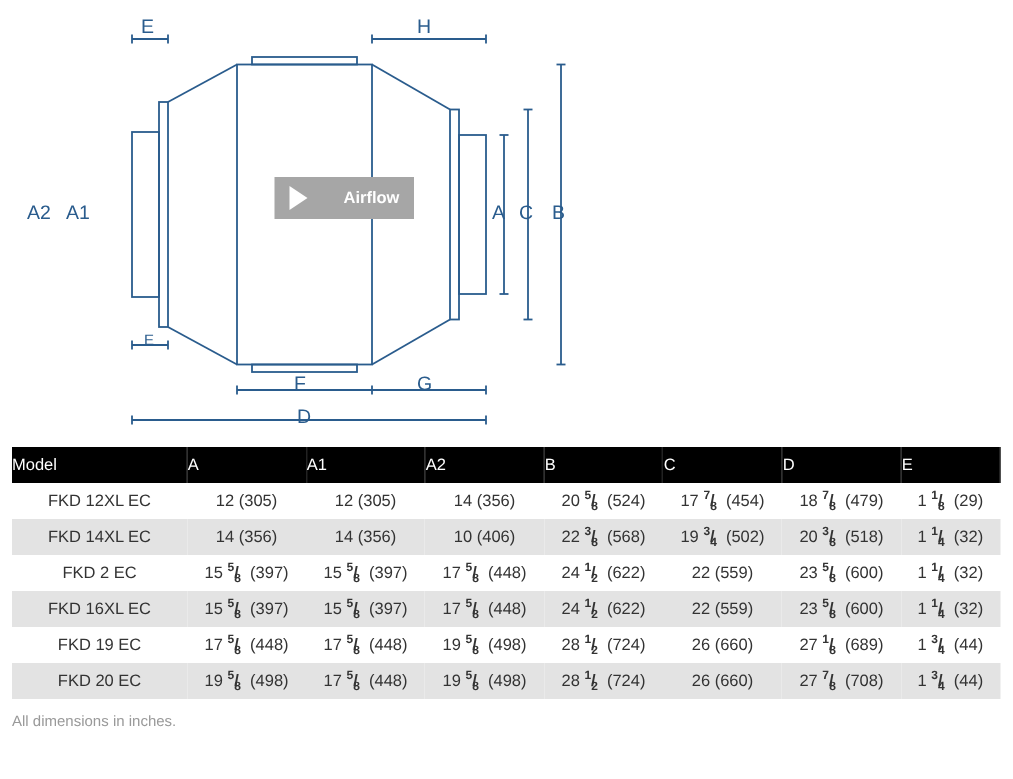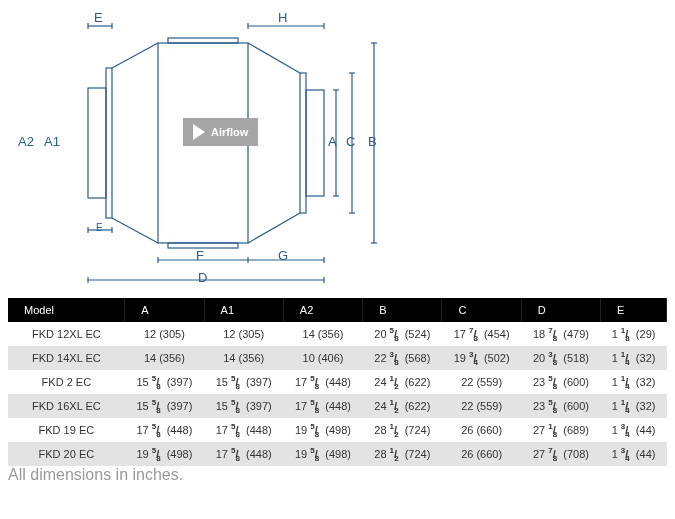--- a/index.html
+++ b/index.html
@@ -20,21 +20,21 @@
   .diagram-area svg { display:block; }
   .airflow-badge {
     position: absolute;
     left: 115px;
     top: 110px;
     background: #a6a6a6;
     color: #fff;
     padding: 6px 10px 6px 10px;
     display: flex;
     align-items: center;
-    gap: 6px;
+    gap: 24px;
     font-size: 11px;
     font-weight: bold;
   }
   .arrow-shape {
     width: 0; height: 0;
     border-top: 8px solid transparent;
     border-bottom: 8px solid transparent;
     border-left: 12px solid #fff;
   }
   .dim-label {
@@ -46,40 +46,41 @@
   table.spec {
     border-collapse: collapse;
     width: 100%;
     font-size: 11px;
     margin-top: 6px;
   }
   table.spec th {
     background: #000;
     color: #fff;
     text-align: left;
-    padding: 6px 16px;
+    padding: 6px 0;
     font-weight: normal;
     border-right: 1px solid #222;
     white-space: nowrap;
   }
   table.spec td {
     padding: 6px 8px;
     white-space: nowrap;
     color: #333;
     text-align: center;
   }
   table.spec tbody tr:nth-child(odd) { background: #fff; }
   table.spec tbody tr:nth-child(even) { background: #e3e3e3; }
   table.spec td:first-child { min-width: 90px; }
   .frac { white-space: nowrap; font-weight: bold; }
   .frac sup { font-size: 8px; vertical-align: super; line-height:0; }
   .frac sub { font-size: 8px; vertical-align: sub; line-height:0; position:relative; left:-3px;}
   .note {
-    font-size: 16px;
+    font-size: 10px;
     color: #999;
+    margin-top: 10px;
   }
 </style>
 </head>
 <body>
 
 <div class="diagram-area">
   <svg width="330" height="280" viewBox="0 0 330 280">
     <g stroke="#2a5c8d" stroke-width="1.2" fill="none">
 
       <rect x="20" y="80" width="18" height="110"></rect>

